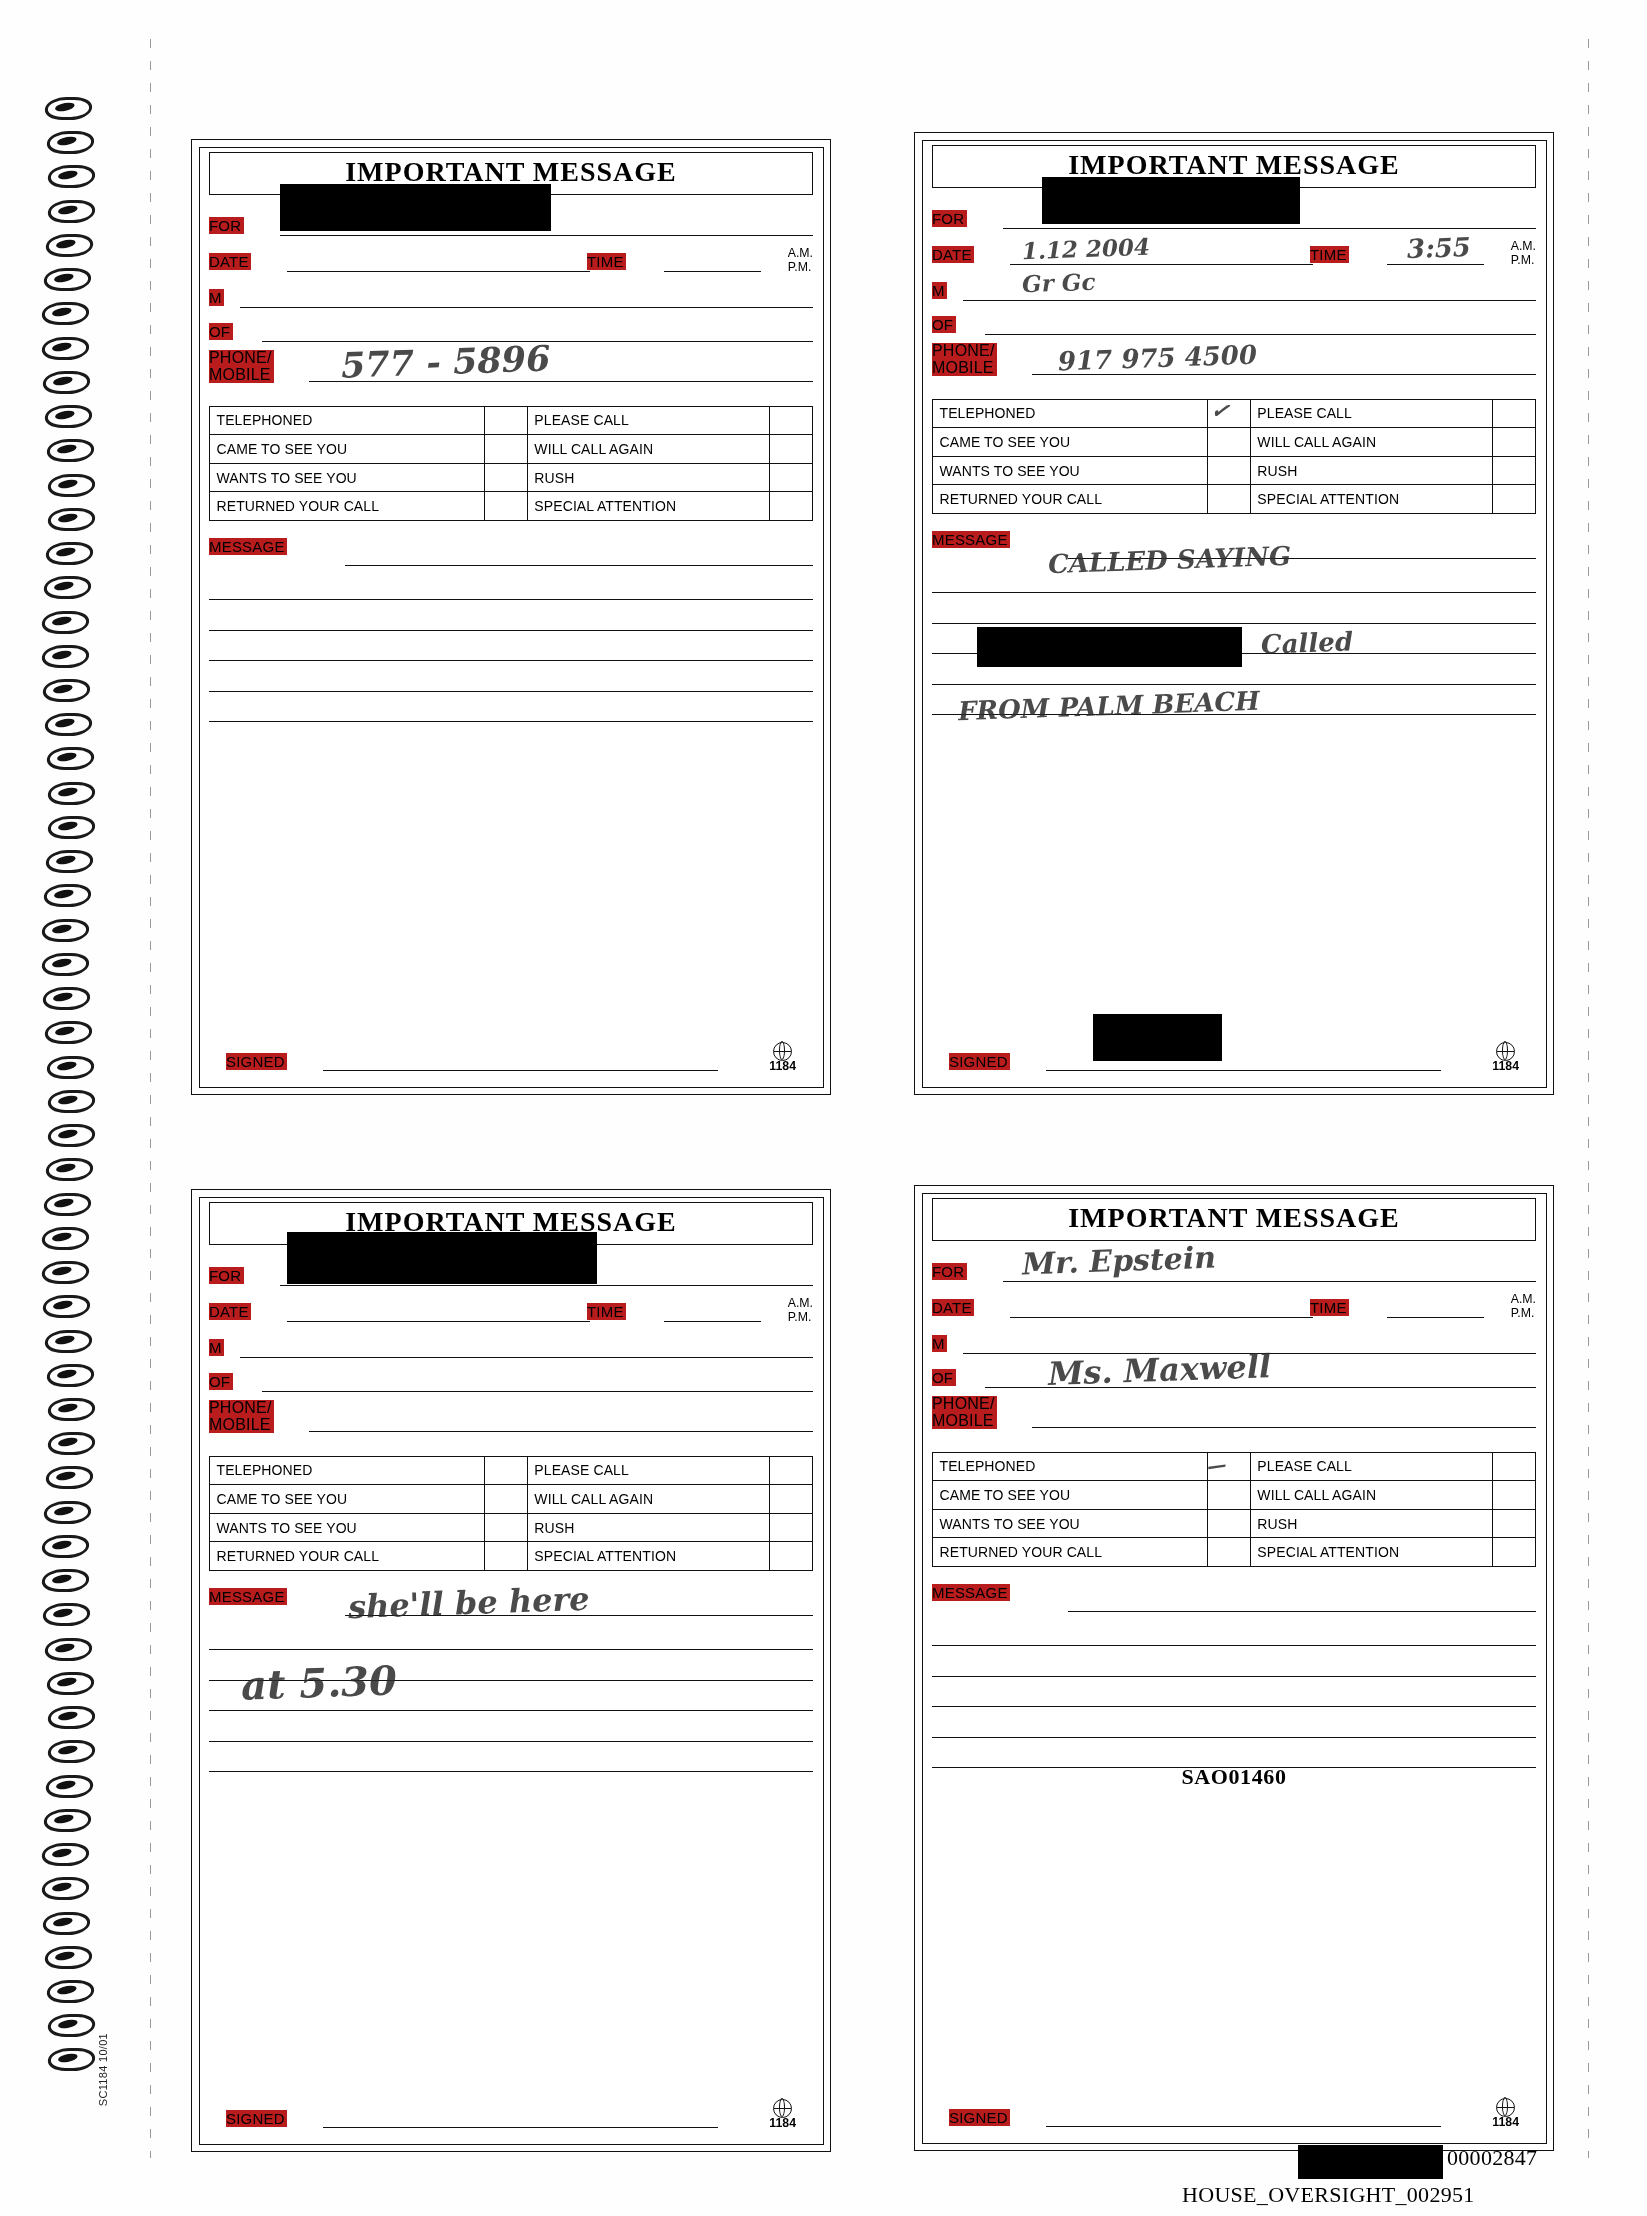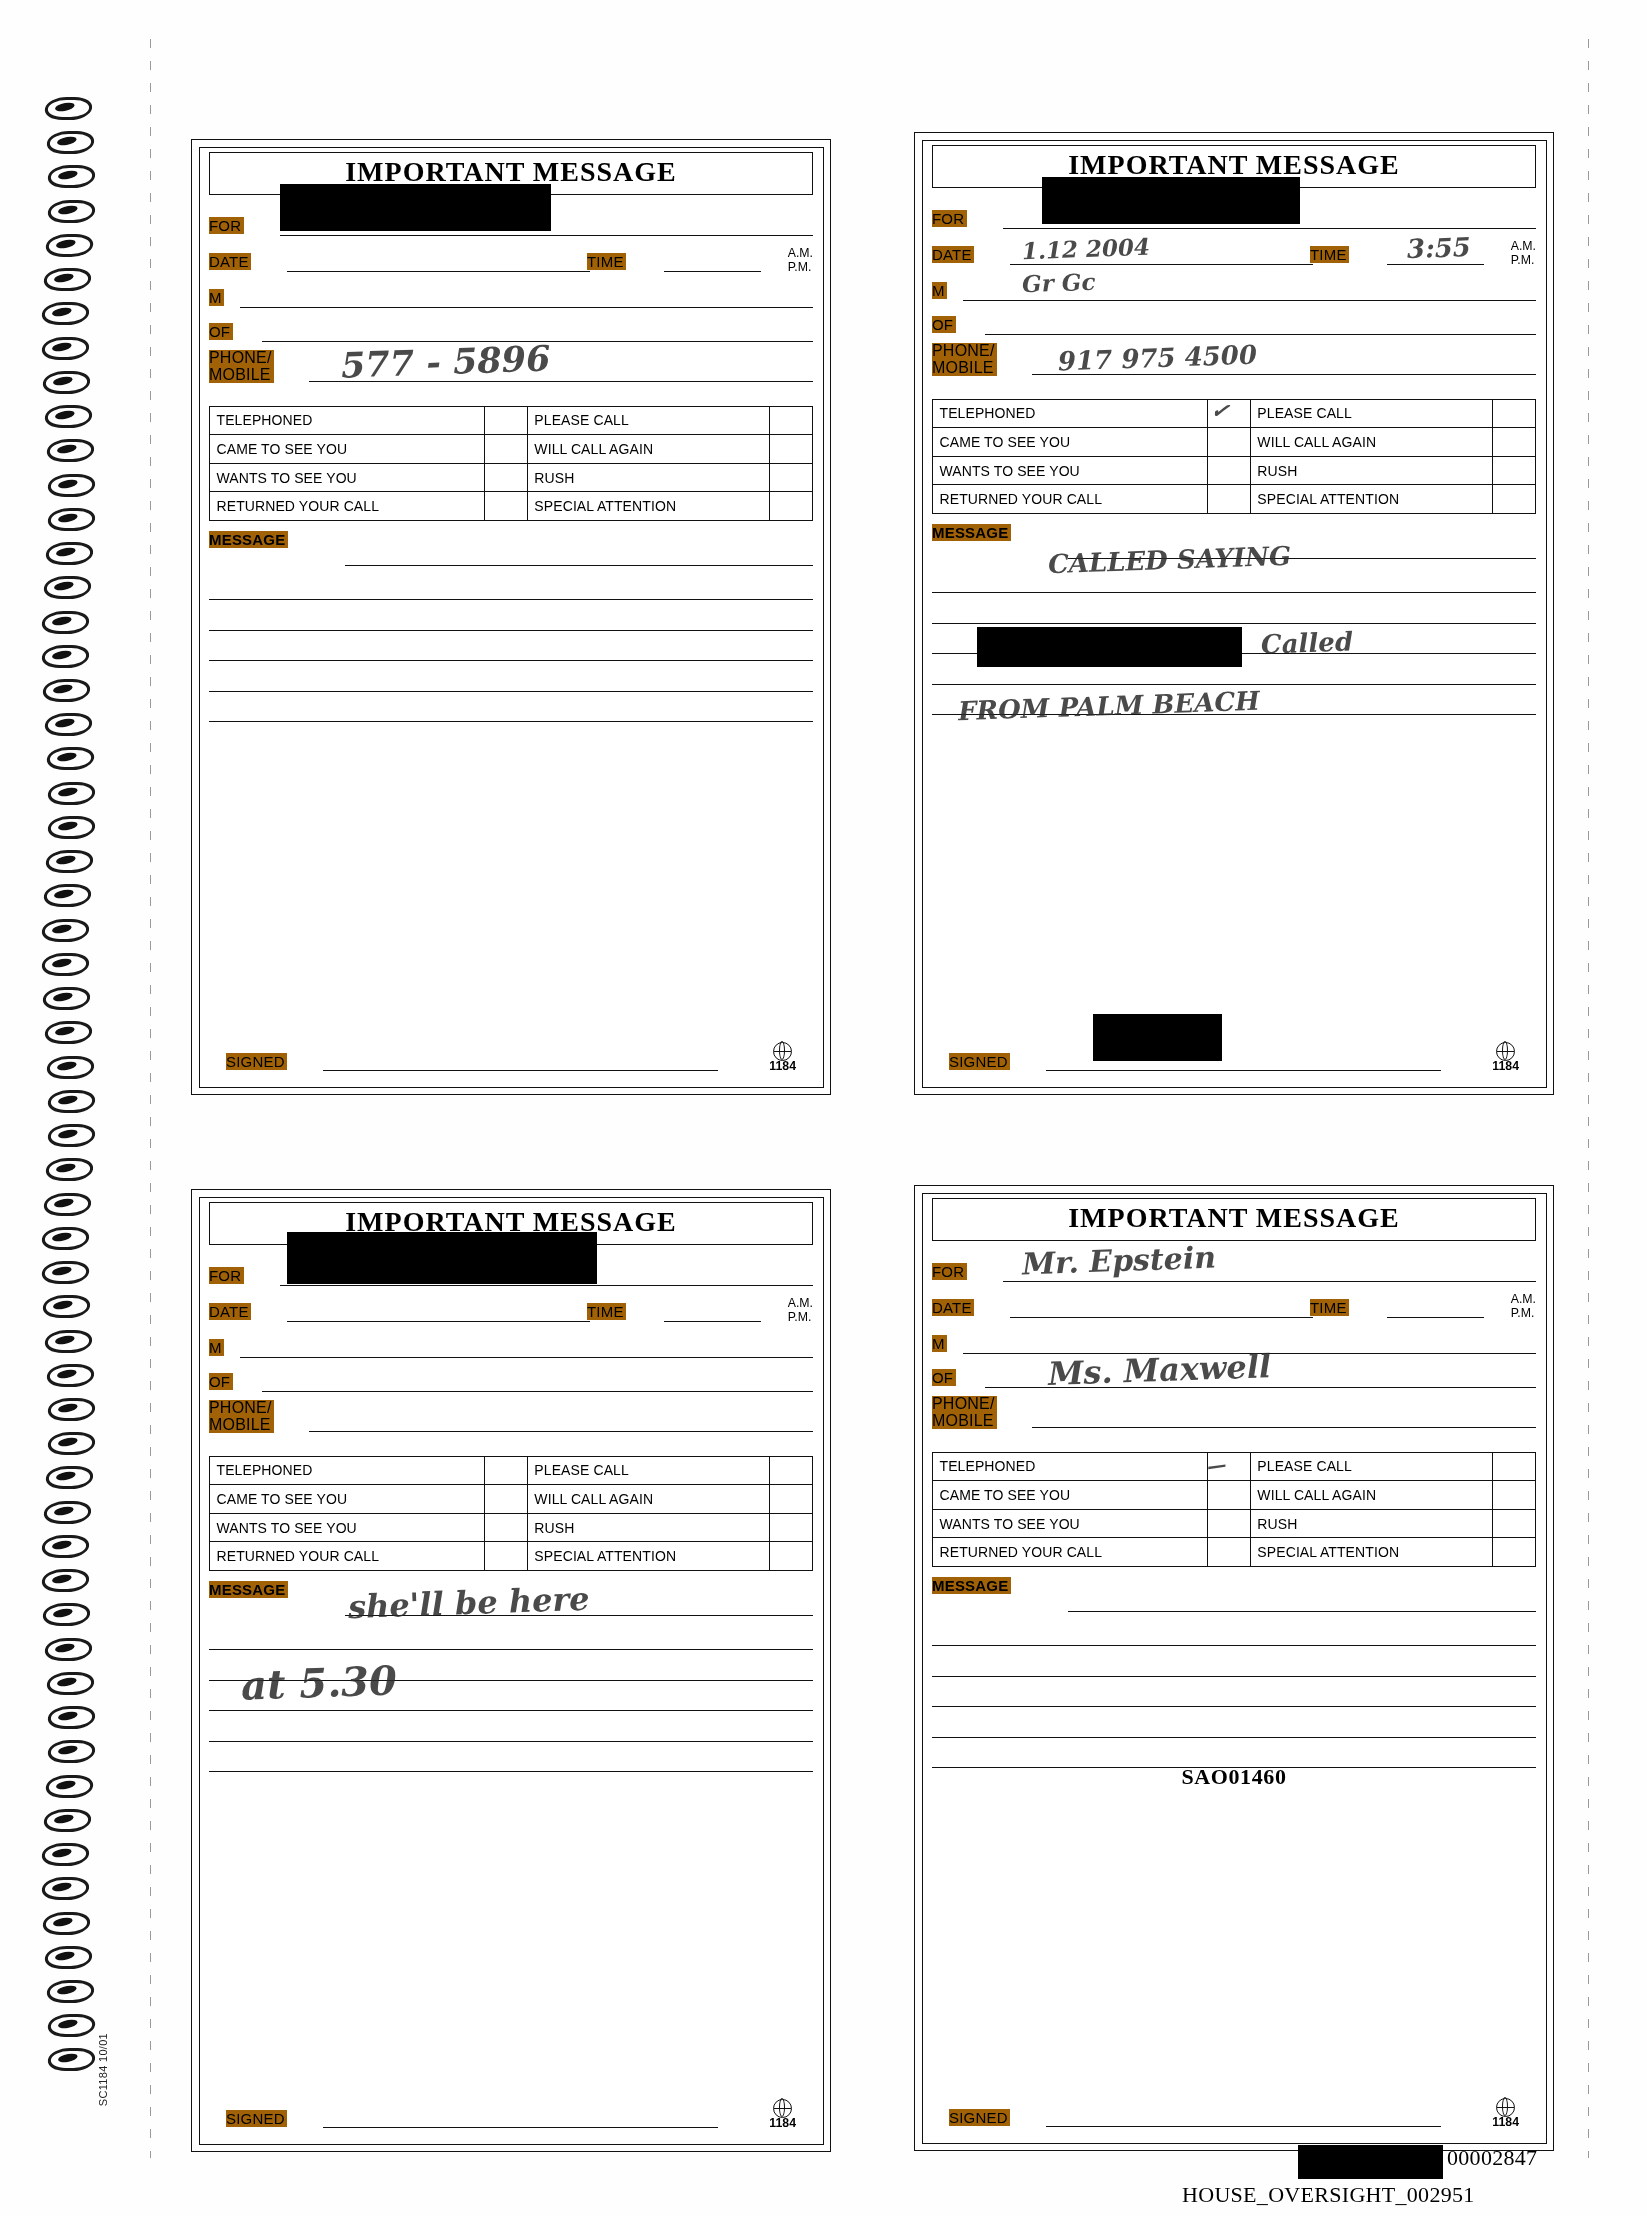--- a/index.html
+++ b/index.html
@@ -108,21 +108,21 @@
   .row {
     position: relative;
     height: 36px;
   }
   .lbl {
     font-size: 15px;
     letter-spacing: 0.2px;
     position: absolute;
     bottom: 5.2px;
     left: 0;
-    background: #a16207;
+    background: #b91c1c;
     padding-right: 2.6px;
     z-index: 2;
   }
   .lbl.two-line {
     line-height: 1.02;
     font-size: 16px;
     bottom: 2.6px;
   }
   .uline {
     position: absolute;
@@ -173,21 +173,21 @@
   }
   td.tick { width: 30px; }
 
   .msg-area { margin-top: 17px; position: relative; }
   .msg-line {
     height: 0.6px;
     background: #111;
     margin-top: 30px;
   }
   .msg-first { position: relative; height: 31px; }
-  .msg-first .lbl { bottom: 21px; font-weight: bold; }
+  .msg-first .lbl { bottom: 14px; }
 
   .signed-row {
     position: absolute;
     left: 17px; right: 17px; bottom: 10.3px;
     height: 26px;
   }
   .slip-no {
     position: absolute;
     right: 0;
     bottom: 1.3px;

